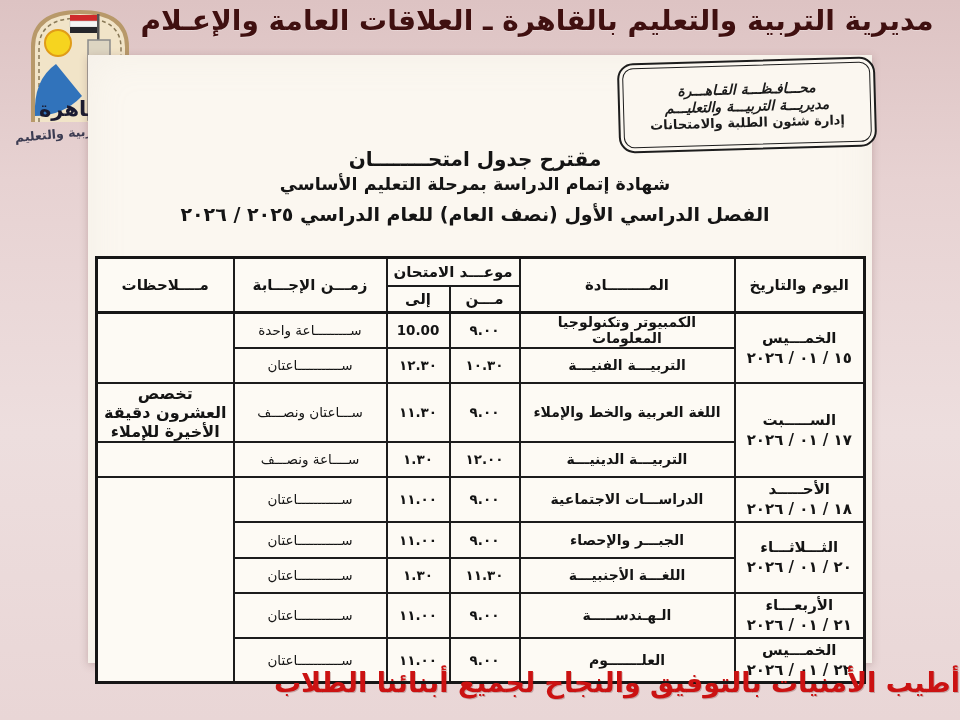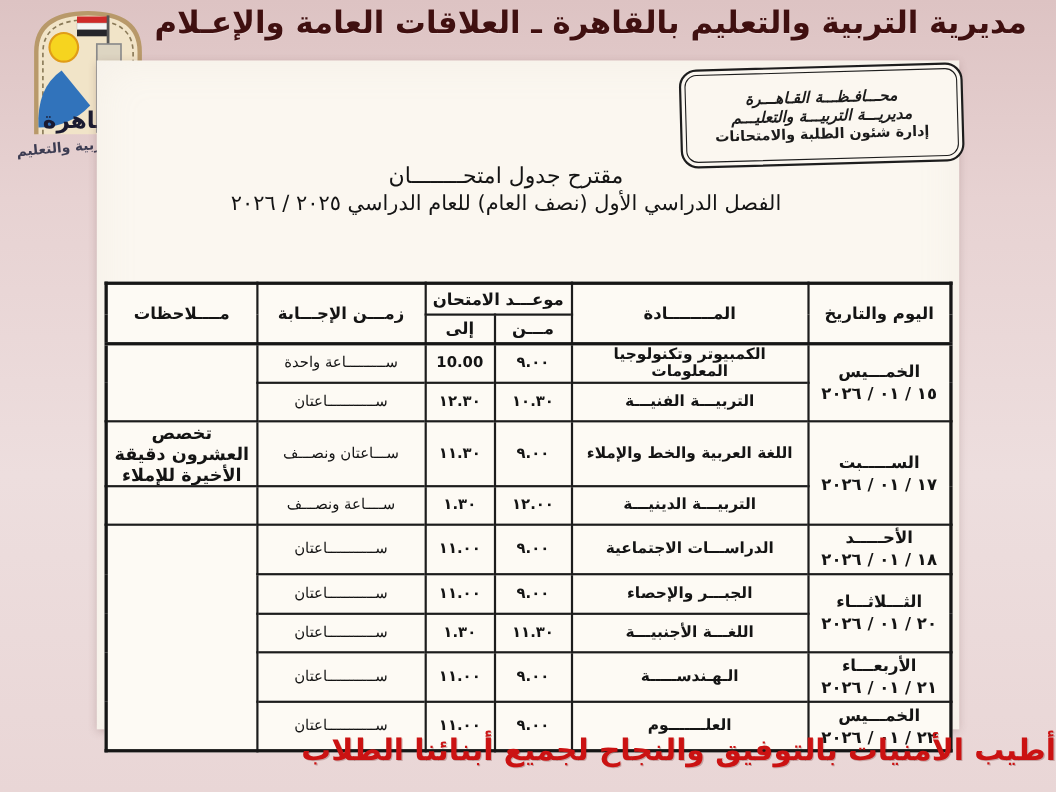--- a/index.html
+++ b/index.html
@@ -36,22 +36,22 @@
     width:100%; height:100%;
     border:1.5px solid #1d1d1d; border-radius:11px;
     direction:rtl; display:flex; flex-direction:column; justify-content:center;
     padding:2px 10px; gap:1px;
   }
   .stamp-line { text-align:center; font-weight:bold; color:#1b1b1b; }
   .stamp-line.l1 { font-size:14px; font-style:italic; }
   .stamp-line.l2 { font-size:14px; font-style:italic; }
   .stamp-line.l3 { font-size:13px; }
   .doc-title {
-    position:absolute; left:150px; top:147px; width:620px;
-    direction:rtl; text-align:center; color:#141414; font-weight:normal;
+    position:absolute; left:165px; top:147px; width:620px;
+    direction:rtl; text-align:center; color:#141414; font-weight:bold;
   }
   .doc-title .t1 { font-size:20px; margin-bottom:3px; }
   .doc-title .t2 { font-size:17.5px; margin-bottom:9px; }
   .doc-title .t3 { font-size:19px; }
   table.exam {
     position:absolute; left:95px; top:256px; width:768px;
     border-collapse:collapse; direction:rtl; table-layout:fixed;
     background:#fdfaf4;
   }
   table.exam th, table.exam td {
@@ -111,20 +111,21 @@
 <div class="stamp">
   <div class="stamp-inner">
     <div class="stamp-line l1">محـــافـظـــة القـاهـــرة</div>
     <div class="stamp-line l2">مديريـــة التربيـــة والتعليـــم</div>
     <div class="stamp-line l3">إدارة شئون الطلبة والامتحانات</div>
   </div>
 </div>
 
 <div class="doc-title">
   <div class="t1">مقترح جدول امتحــــــــان</div>
+  <div class="t2">شهادة إتمام الدراسة بمرحلة التعليم الأساسي</div>
   <div class="t3">الفصل الدراسي الأول (نصف العام) للعام الدراسي ٢٠٢٥ / ٢٠٢٦</div>
 </div>
 
 <table class="exam">
   <colgroup>
     <col style="width:130px">
       <col style="width:215px">
       <col style="width:70px">
     <col style="width:63px">
       <col style="width:153px">

